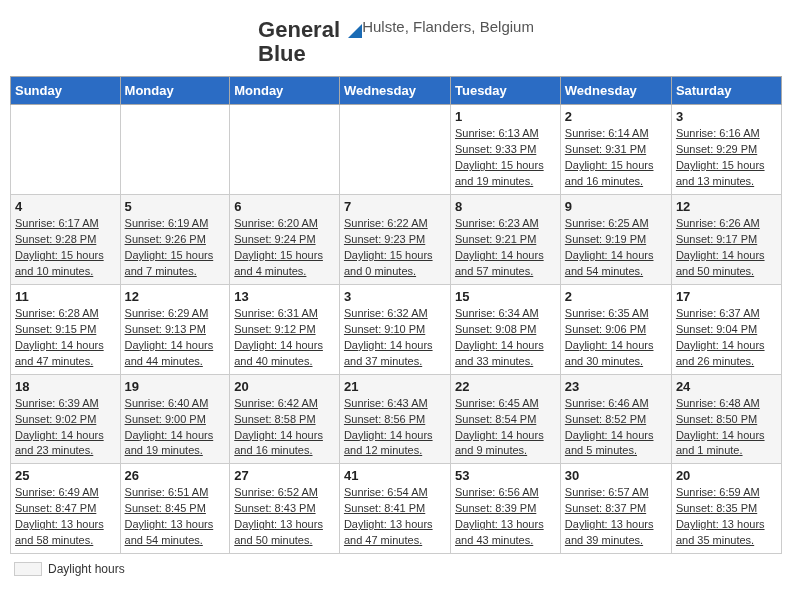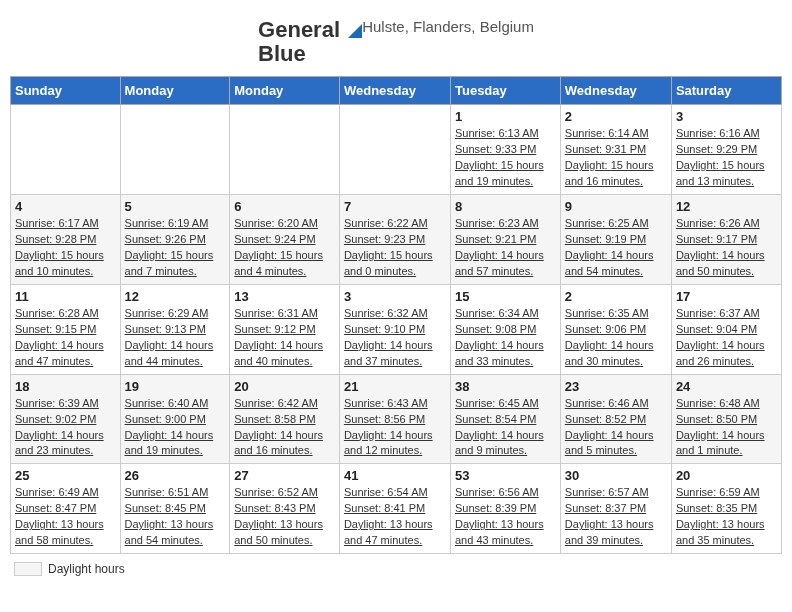--- a/index.html
+++ b/index.html
@@ -233,21 +233,21 @@
         </td>
         <td>
           <span class="day-num">20</span>
           <div class="day-info">Sunrise: 6:42 AM<br>Sunset: 8:58 PM<br>Daylight: 14 hours<br>and 16 minutes.</div>
         </td>
         <td>
           <span class="day-num">21</span>
           <div class="day-info">Sunrise: 6:43 AM<br>Sunset: 8:56 PM<br>Daylight: 14 hours<br>and 12 minutes.</div>
         </td>
         <td>
-          <span class="day-num">38</span>
+          <span class="day-num">22</span>
           <div class="day-info">Sunrise: 6:45 AM<br>Sunset: 8:54 PM<br>Daylight: 14 hours<br>and 9 minutes.</div>
         </td>
         <td>
           <span class="day-num">23</span>
           <div class="day-info">Sunrise: 6:46 AM<br>Sunset: 8:52 PM<br>Daylight: 14 hours<br>and 5 minutes.</div>
         </td>
         <td>
           <span class="day-num">24</span>
           <div class="day-info">Sunrise: 6:48 AM<br>Sunset: 8:50 PM<br>Daylight: 14 hours<br>and 1 minute.</div>
         </td>

